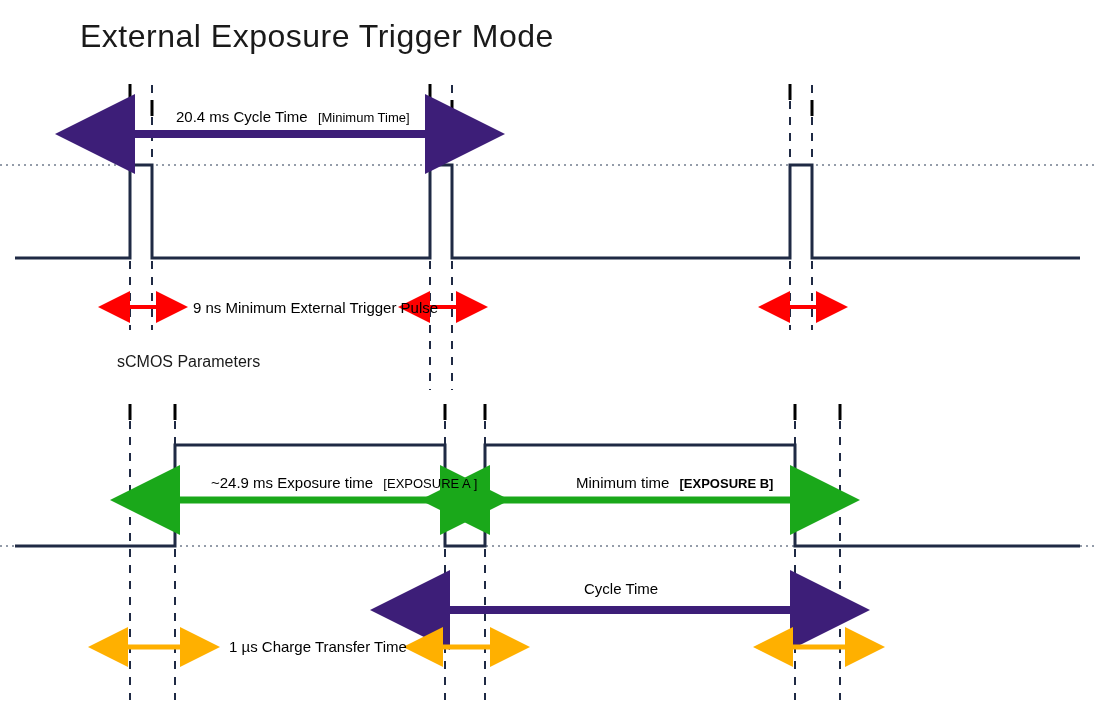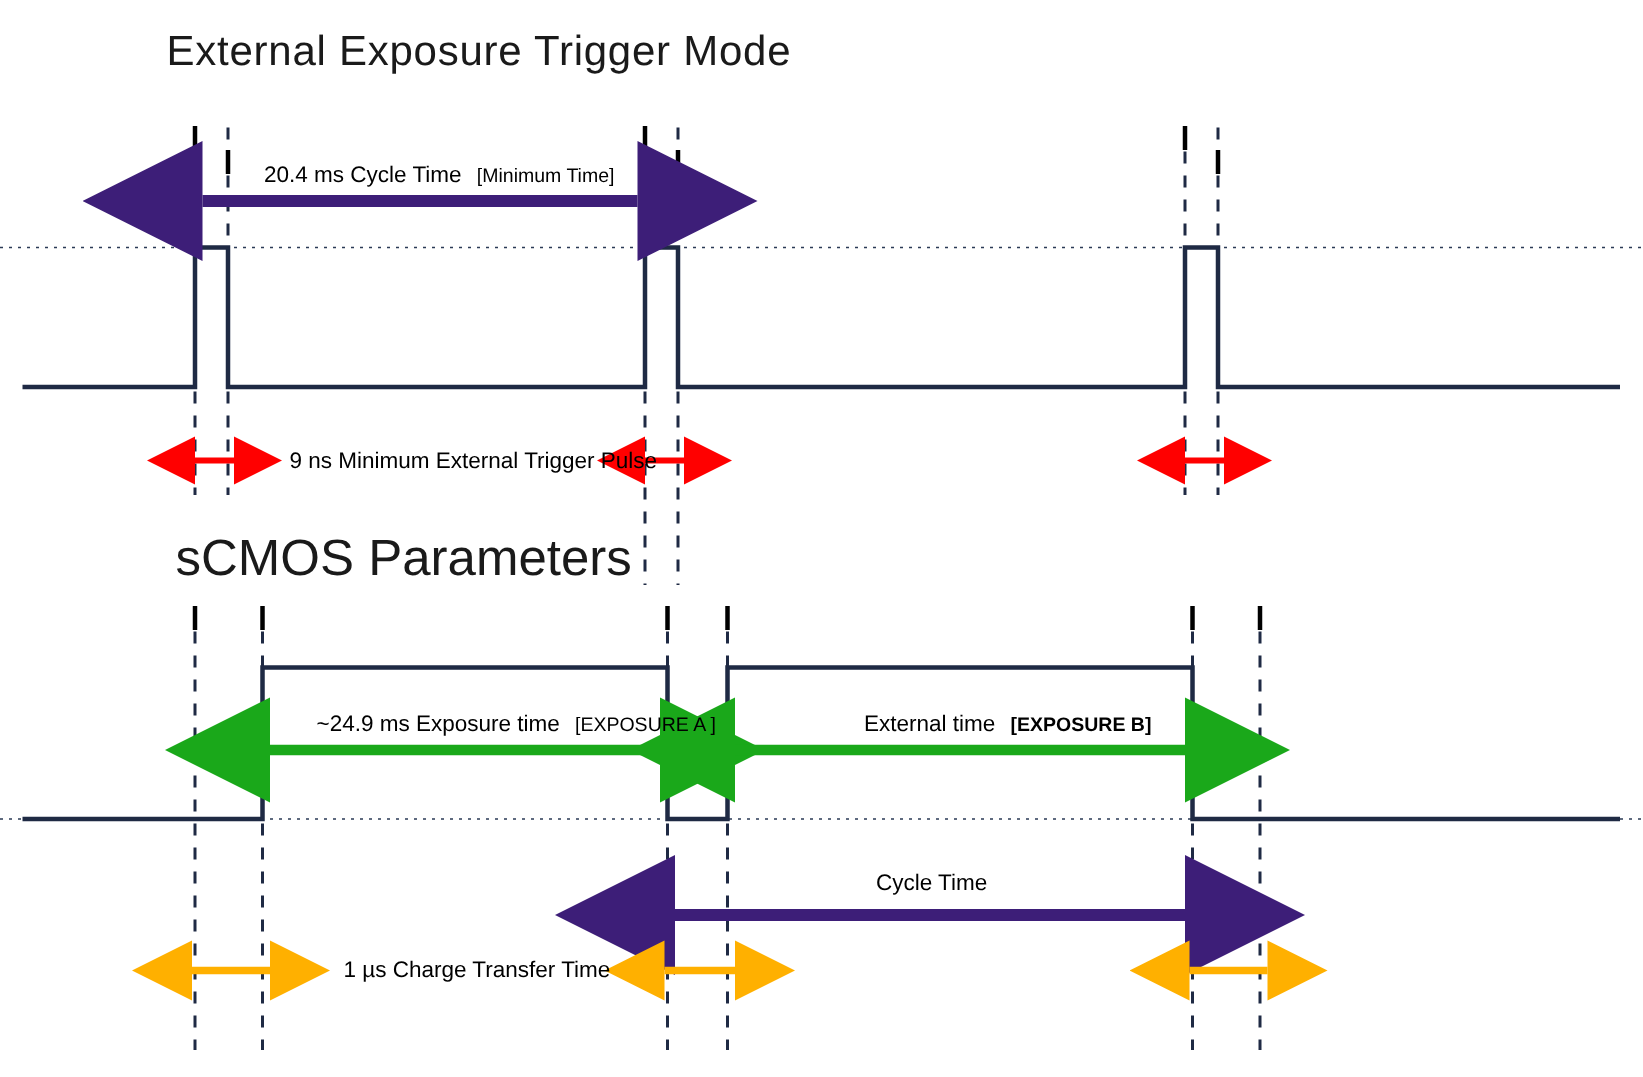--- a/index.html
+++ b/index.html
@@ -9,29 +9,28 @@
     font-family: Arial, Helvetica, sans-serif;
     color: #0d1b2a;
   }
   .canvas {
     position: relative;
     width: 1095px;
     height: 718px;
   }
   .title {
     position: absolute;
-    font-size: 28px;
+    font-size: 32px;
     letter-spacing: 0.5px;
     color: #1a1a1a;
     white-space: nowrap;
-    margin-left: 31px;
   }
   .subtitle {
     position: absolute;
-    font-size: 34px;
+    font-size: 16px;
     color: #1a1a1a;
     white-space: nowrap;
   }
   .label {
     position: absolute;
     font-size: 15px;
     color: #000;
     white-space: nowrap;
     margin-left: 21px;
   }
@@ -154,21 +153,21 @@
   </div>
 
   <div class="label" style="left:172px; top:299px;">9 ns Minimum External Trigger Pulse</div>
 
   <div class="label" style="left:190px; top:474px;">
     <span>~24.9 ms Exposure time</span>
     <span class="label-sub" style="font-weight:normal;">[EXPOSURE A ]</span>
   </div>
 
   <div class="label" style="left:555px; top:474px;">
-    <span>External time</span>
+    <span>Minimum time</span>
     <span class="label-sub" style="font-weight:bold;">[EXPOSURE B]</span>
   </div>
 
   <div class="label" style="left:563px; top:580px;">Cycle Time</div>
 
   <div class="label" style="left:208px; top:638px;">1 µs Charge Transfer Time</div>
 
 </div>
 
 </body></html>

